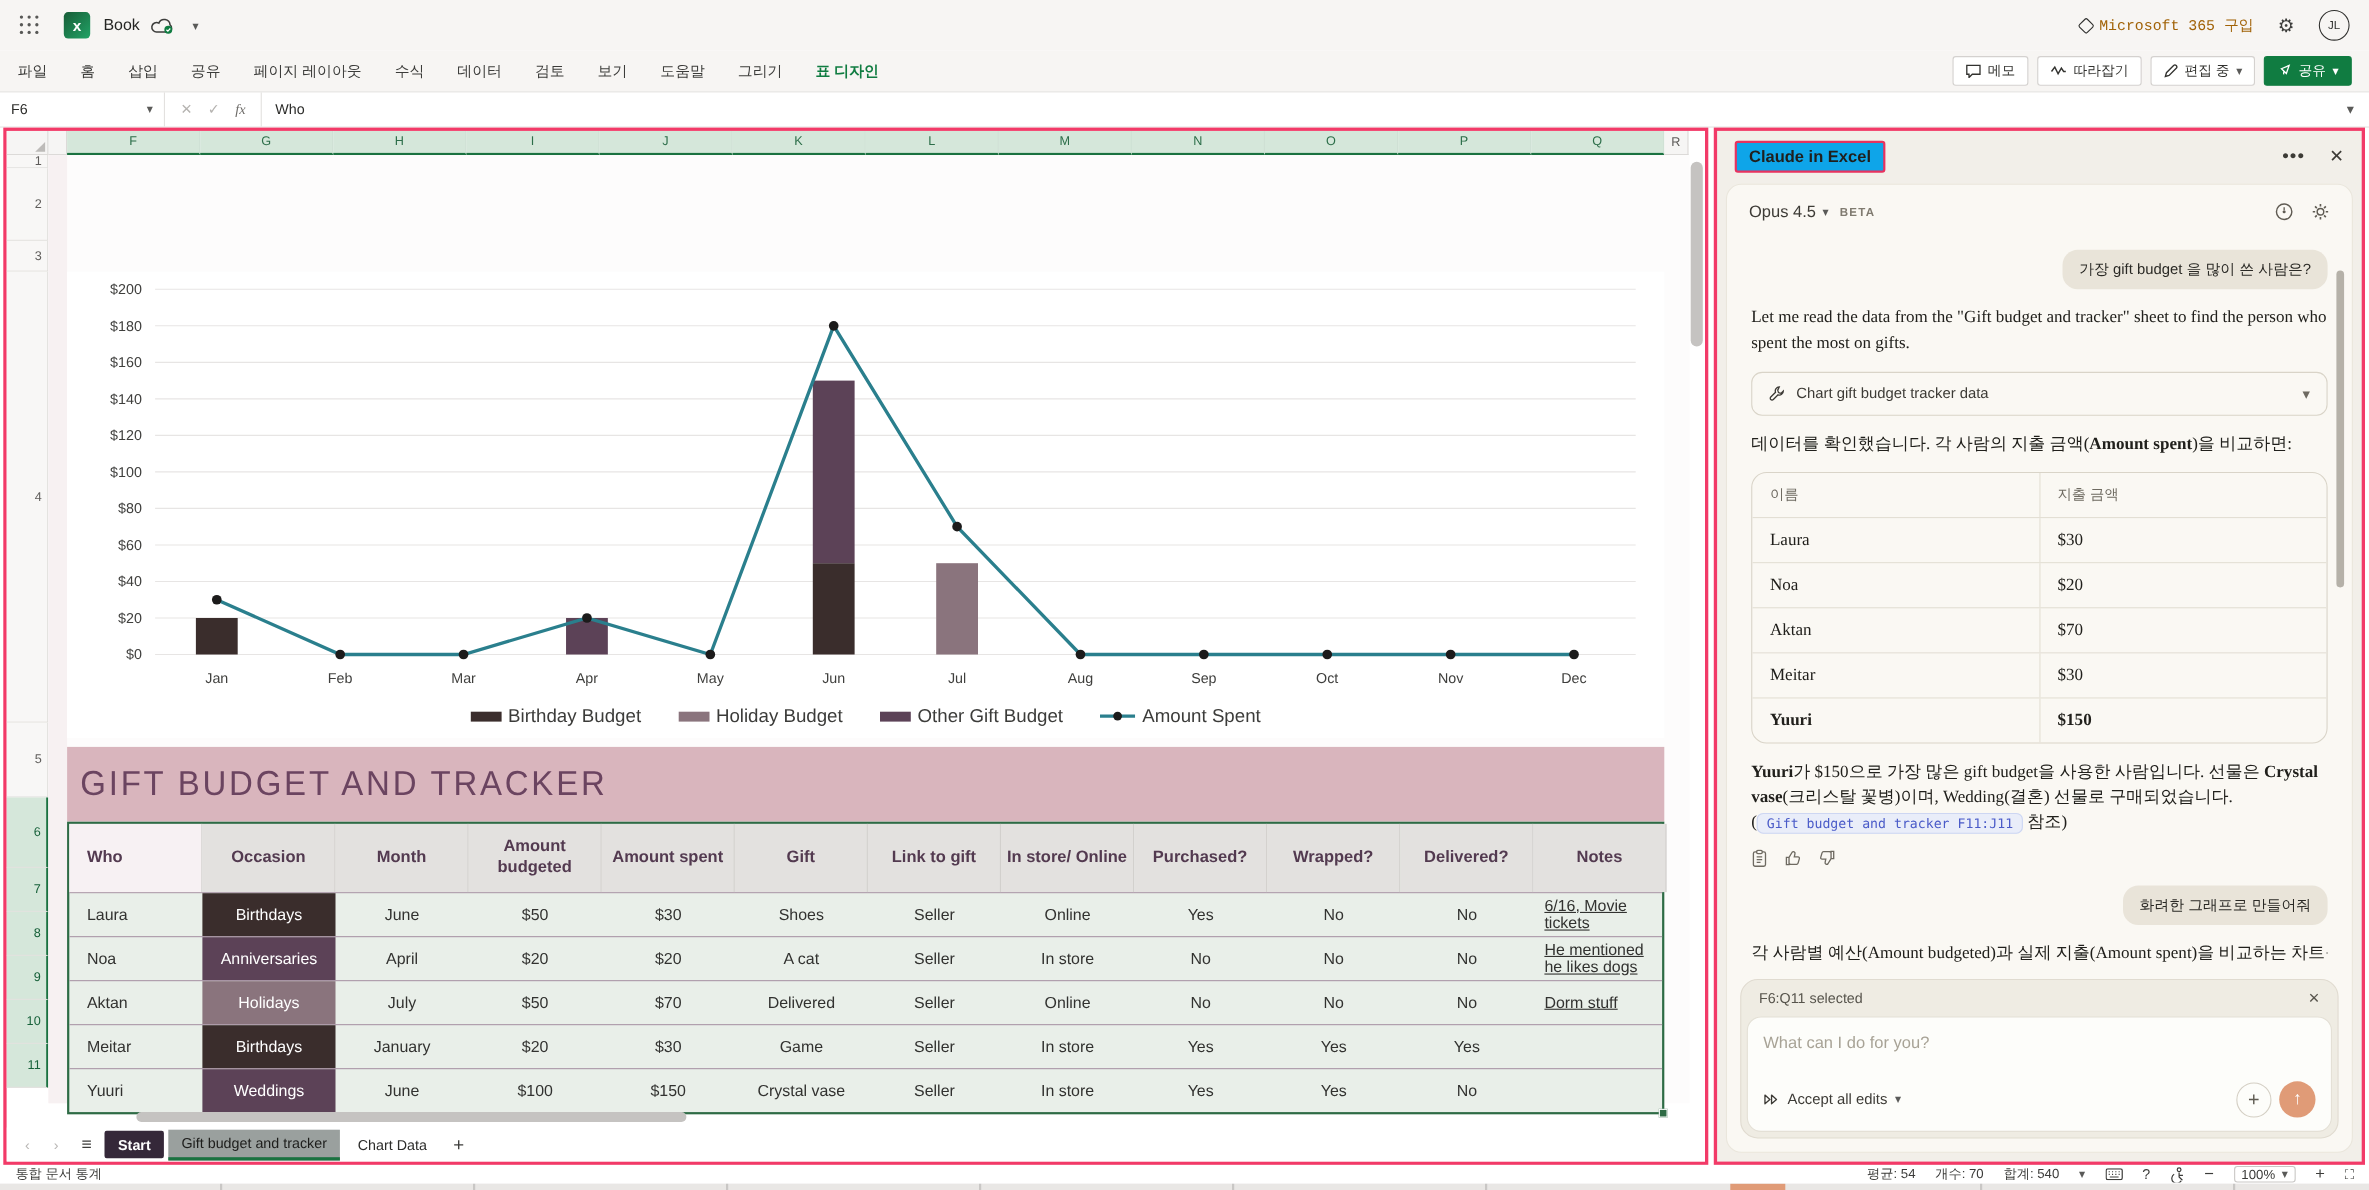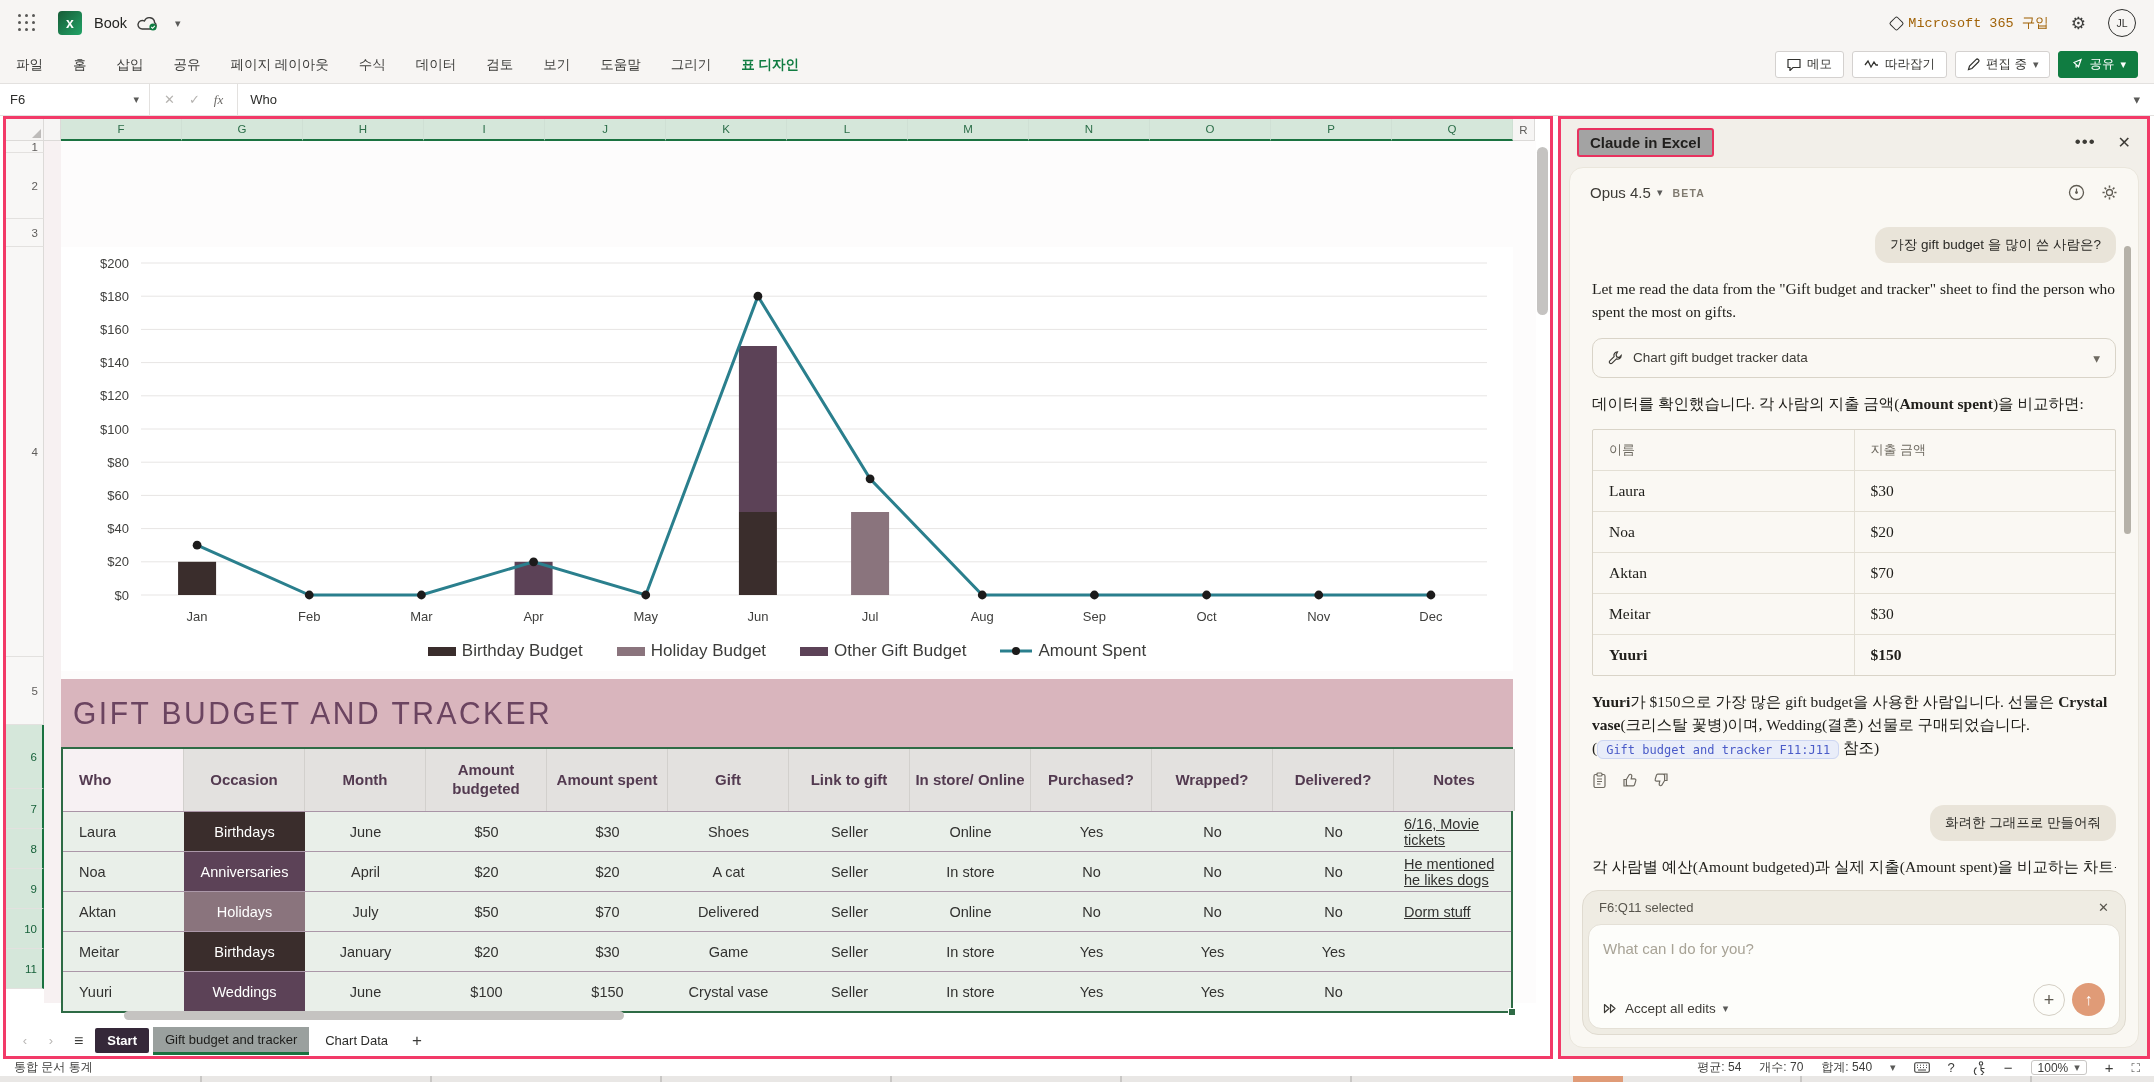--- a/index.html
+++ b/index.html
@@ -81,53 +81,53 @@
   .tabrow { position:absolute; left:0; right:0; top:906px; height:31px; display:flex; align-items:center; gap:4px; padding:0 8px; background:#fff; font-size:13px; }
   .tab-nav { color:#b9b7b5; font-size:13px; width:22px; text-align:center; cursor:pointer; }
   .tab-menu { color:#3c3c3a; font-size:16px; margin:0 8px; cursor:pointer; }
   .sheet-tab { padding:5px 12px; cursor:pointer; color:#2c2c2a; }
   .sheet-tab.start { background:#352839; color:#fff; border-radius:2px; font-weight:bold; }
   .sheet-tab.current { background:#9aA09e; background:#9aa09e; border-bottom:3.5px solid #1a7240; color:#1d1d1b; }
   .tab-add { font-size:17px; color:#3c3c3a; margin-left:8px; cursor:pointer; }
 
   
   .cl-header { height:46px; display:flex; align-items:center; padding:0 16px; }
-  .cl-title { border:2.5px solid #e8325f; border-radius:3px; padding:4px 11px; font-size:15px; font-weight:bold; color:#201f1d; background:#a3a3a3; }
+  .cl-title { border:2.5px solid #e8325f; border-radius:3px; padding:4px 11px; font-size:15px; font-weight:bold; color:#201f1d; background:#0ea5e9; }
   .cl-header-right { margin-left:auto; display:flex; gap:22px; color:#3d3b36; align-items:center; }
   .cl-dots { font-size:17px; letter-spacing:1px; cursor:pointer; }
   .cl-close { font-size:16px; cursor:pointer; }
   .cl-card { position:absolute; top:48px; left:8px; right:8px; bottom:8px; background:#faf8f3; border-radius:14px; border:1px solid #eae6dc; }
   .model-row { display:flex; align-items:center; padding:16px 20px 8px; gap:10px; }
   .model-name { font-size:15px; color:#3d3b36; cursor:pointer; display:flex; gap:6px; align-items:center; }
   .beta { font-size:10.5px; letter-spacing:1.2px; color:#807b70; font-weight:bold; }
   .model-icons { margin-left:auto; display:flex; gap:16px; color:#5f5b52; }
   .chat { padding:6px 22px 0; position:relative; }
   .bubble { margin-left:auto; width:max-content; max-width:420px; background:#e9e4d9; border-radius:14px; padding:9px 15px; font-size:13.5px; color:#2a2925; }
   .serif { font-family:"Liberation Serif","DejaVu Serif",serif; font-size:15.5px; line-height:1.5; color:#21201c; }
   .para { margin-top:14px; }
   .toolbox { margin-top:14px; border:1px solid #d9d4c8; border-radius:10px; background:#faf8f3; padding:11px 15px; display:flex; align-items:center; gap:10px; font-size:13.5px; color:#3d3b36; cursor:pointer; }
   .toolbox .tchev { margin-left:auto; color:#6e6a61; }
-  .cl-table { margin-top:14px; border:1px solid #d9d4c8; border-radius:2px; overflow:hidden; }
+  .cl-table { margin-top:14px; border:1px solid #d9d4c8; border-radius:14px; overflow:hidden; }
   .cl-tr { display:flex; border-top:1px solid #e3dfd4; }
   .cl-tr:first-child { border-top:none; }
   .cl-td { flex:1; padding:11px 16px; border-left:1px solid #e3dfd4; }
   .cl-td:first-child { border-left:none; }
   .cl-th { font-family:"Liberation Sans",sans-serif; font-size:13px; color:#6e6a61; }
   .cl-body-td { font-family:"Liberation Serif","DejaVu Serif",serif; font-size:15.5px; color:#21201c; }
   .cl-tr.bold .cl-body-td { font-weight:bold; }
   .ref-chip { font-family:"DejaVu Sans Mono",monospace; font-size:12px; color:#4a5bc8; background:#e9edf9; border:1px solid #cdd6f2; border-radius:6px; padding:1.5px 8px; white-space:nowrap; }
   .fb-row { display:flex; gap:15px; margin-top:12px; color:#6e6a61; }
   .fb-row svg { cursor:pointer; }
   .clipped { white-space:nowrap; overflow:hidden; }
   .input-wrap { position:absolute; left:12px; right:12px; bottom:12px; background:#efece3; border:1px solid #e0dbd0; border-radius:16px; }
   .sel-row { display:flex; align-items:center; padding:9px 16px; font-size:13px; color:#57544c; }
   .sel-row .x { margin-left:auto; color:#57544c; cursor:pointer; font-size:13px; }
   .inner-input { background:#fdfdfa; border:1px solid #e4e0d6; border-radius:13px; margin:0 5px 5px; padding:15px 14px 12px; }
   .placeholder { font-size:15px; color:#a8a396; }
-  .input-bottom { display:flex; align-items:flex-end; margin-top:26px; gap:7px; }
+  .input-bottom { display:flex; align-items:center; margin-top:26px; gap:7px; }
   .accept { display:flex; align-items:center; gap:7px; font-size:13.5px; color:#3d3b36; cursor:pointer; }
   .plus-btn { margin-left:auto; width:32px; height:32px; border:1px solid #d4cfc4; border-radius:50%; display:flex; align-items:center; justify-content:center; font-size:18px; color:#5f5b52; cursor:pointer; background:#fdfdfa; }
   .send-btn { width:33px; height:33px; border-radius:50%; background:#e09b77; color:#fff; display:flex; align-items:center; justify-content:center; font-size:16px; cursor:pointer; }
   .chat-scroll { position:absolute; right:7px; top:78px; width:7px; height:288px; background:#b5b1a8; border-radius:4px; }
 
   
   .statusbar { position:absolute; left:0; right:0; top:1059px; height:17px; background:#fff; display:flex; align-items:center; font-size:12px; color:#3c3c3a; padding:0 14px; }
   .statusbar .right { margin-left:auto; display:flex; align-items:center; gap:18px; }
   .zoom-box { border:1px solid #c9c7c5; border-radius:3px; padding:0 6px; display:flex; align-items:center; gap:6px; height:15px; }
   .dock { position:absolute; left:0; right:0; bottom:0; height:6px; background:#e9e7e5; overflow:hidden; }

